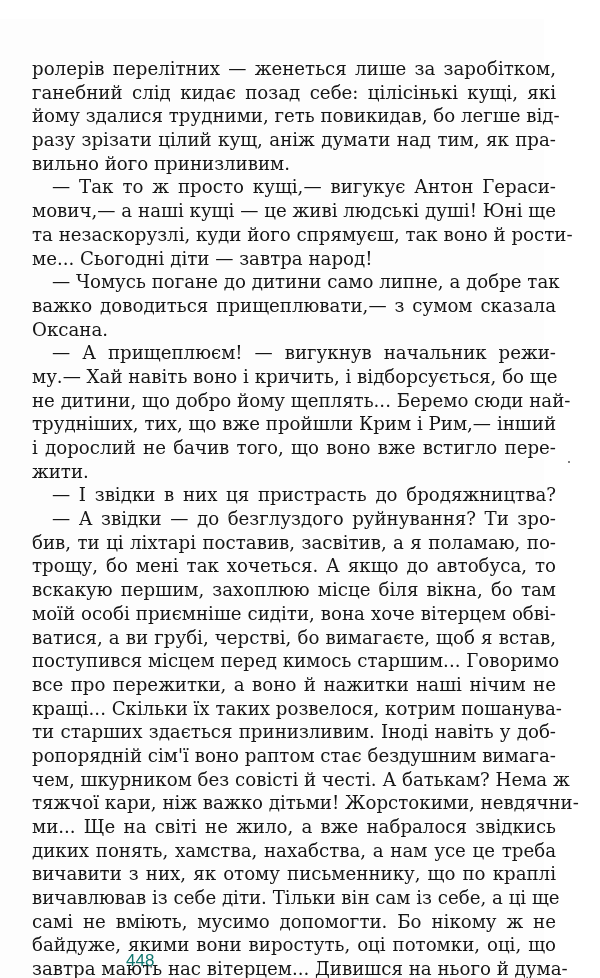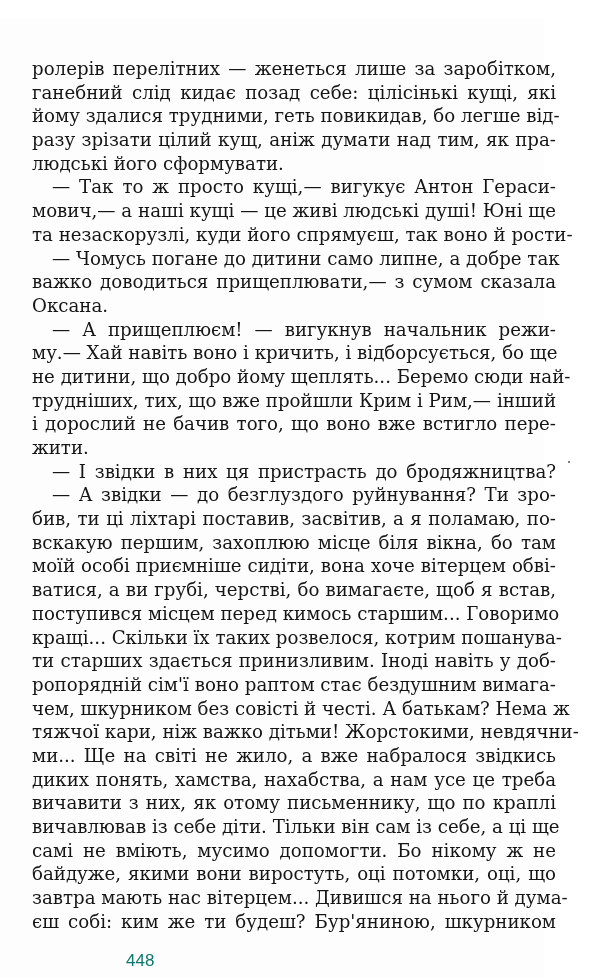--- a/index.html
+++ b/index.html
@@ -26,40 +26,43 @@
 </style>
 </head>
 <body>
 
 <div class="page">
   <div class="text-block" id="text-block">
       <span class="line">ролерів перелітних — женеться лише за заробітком,</span>
       <span class="line">ганебний слід кидає позад себе: цілісінькі кущі, які</span>
       <span class="line">йому здалися трудними, геть повикидав, бо легше від-</span>
       <span class="line">разу зрізати цілий кущ, аніж думати над тим, як пра-</span>
-      <span class="line last">людські його сформувати.</span>
+      <span class="line last">вильно його принизливим.</span>
       <span class="line indent">— Так то ж просто кущі,— вигукує Антон Гераси-</span>
       <span class="line">мович,— а наші кущі — це живі людські душі! Юні ще</span>
       <span class="line">та незаскорузлі, куди його спрямуєш, так воно й рости-</span>
+      <span class="line last">ме... Сьогодні діти — завтра народ!</span>
       <span class="line indent">— Чомусь погане до дитини само липне, а добре так</span>
       <span class="line">важко доводиться прищеплювати,— з сумом сказала</span>
       <span class="line last">Оксана.</span>
       <span class="line indent">— А прищеплюєм! — вигукнув начальник режи-</span>
       <span class="line">му.— Хай навіть воно і кричить, і відборсується, бо ще</span>
       <span class="line">не дитини, що добро йому щеплять... Беремо сюди най-</span>
       <span class="line">трудніших, тих, що вже пройшли Крим і Рим,— інший</span>
       <span class="line">і дорослий не бачив того, що воно вже встигло пере-</span>
       <span class="line last">жити.</span>
       <span class="line indent">— І звідки в них ця пристрасть до бродяжництва?</span>
       <span class="line indent">— А звідки — до безглуздого руйнування? Ти зро-</span>
       <span class="line">бив, ти ці ліхтарі поставив, засвітив, а я поламаю, по-</span>
+      <span class="line">трощу, бо мені так хочеться. А якщо до автобуса, то</span>
       <span class="line">вскакую першим, захоплюю місце біля вікна, бо там</span>
       <span class="line">моїй особі приємніше сидіти, вона хоче вітерцем обві-</span>
       <span class="line">ватися, а ви грубі, черстві, бо вимагаєте, щоб я встав,</span>
       <span class="line">поступився місцем перед кимось старшим... Говоримо</span>
+      <span class="line">все про пережитки, а воно й нажитки наші нічим не</span>
       <span class="line">кращі... Скільки їх таких розвелося, котрим пошанува-</span>
       <span class="line">ти старших здається принизливим. Іноді навіть у доб-</span>
       <span class="line">ропорядній сім'ї воно раптом стає бездушним вимага-</span>
       <span class="line">чем, шкурником без совісті й честі. А батькам? Нема ж</span>
       <span class="line">тяжчої кари, ніж важко дітьми! Жорстокими, невдячни-</span>
       <span class="line">ми... Ще на світі не жило, а вже набралося звідкись</span>
       <span class="line">диких понять, хамства, нахабства, а нам усе це треба</span>
       <span class="line">вичавити з них, як отому письменнику, що по краплі</span>
       <span class="line">вичавлював із себе діти. Тільки він сам із себе, а ці ще</span>
       <span class="line">самі не вміють, мусимо допомогти. Бо нікому ж не</span>

